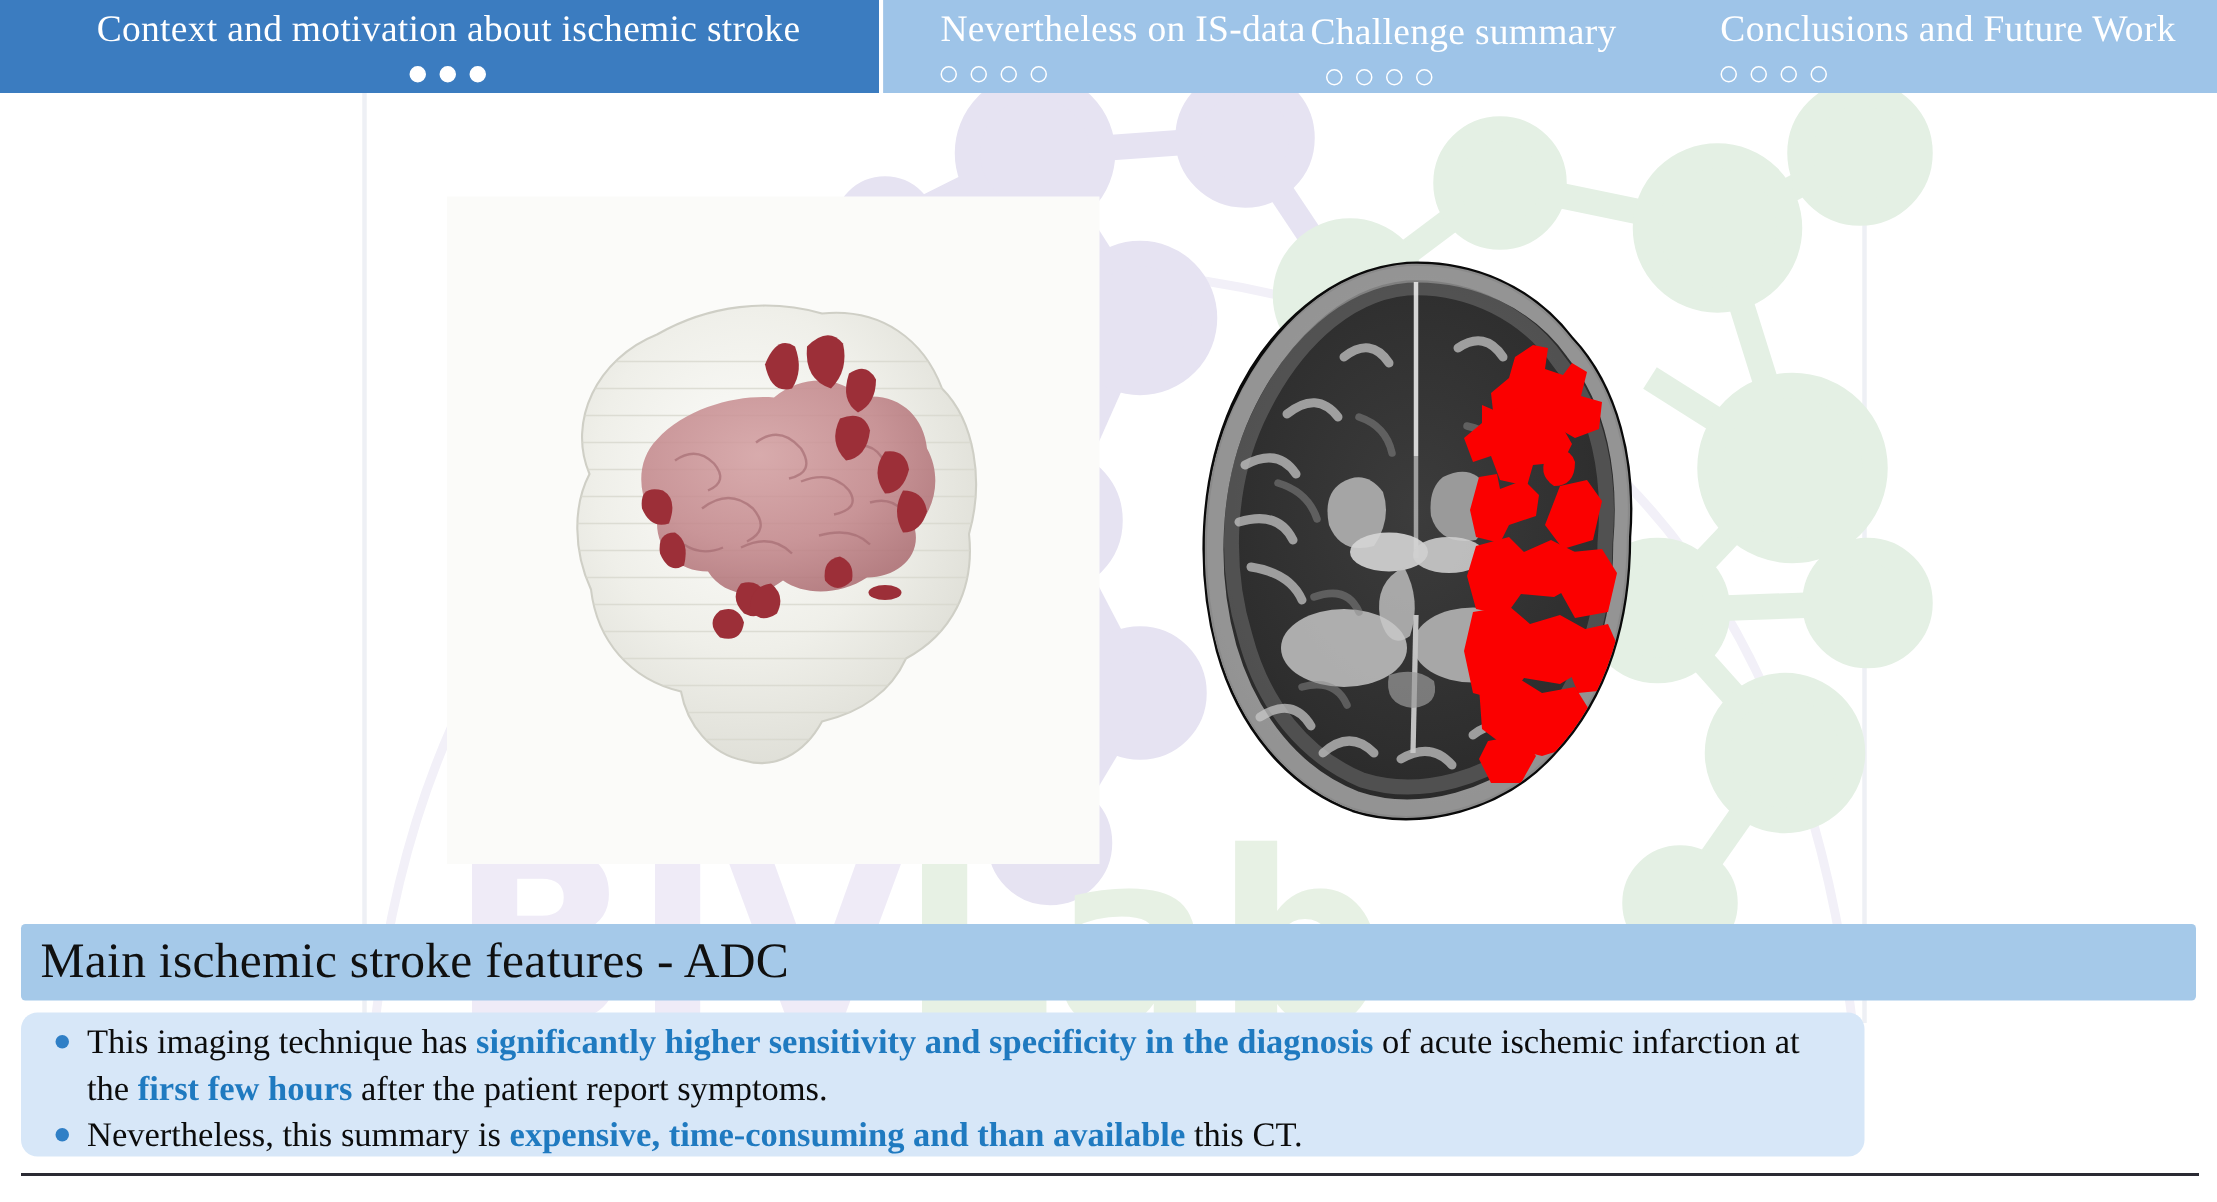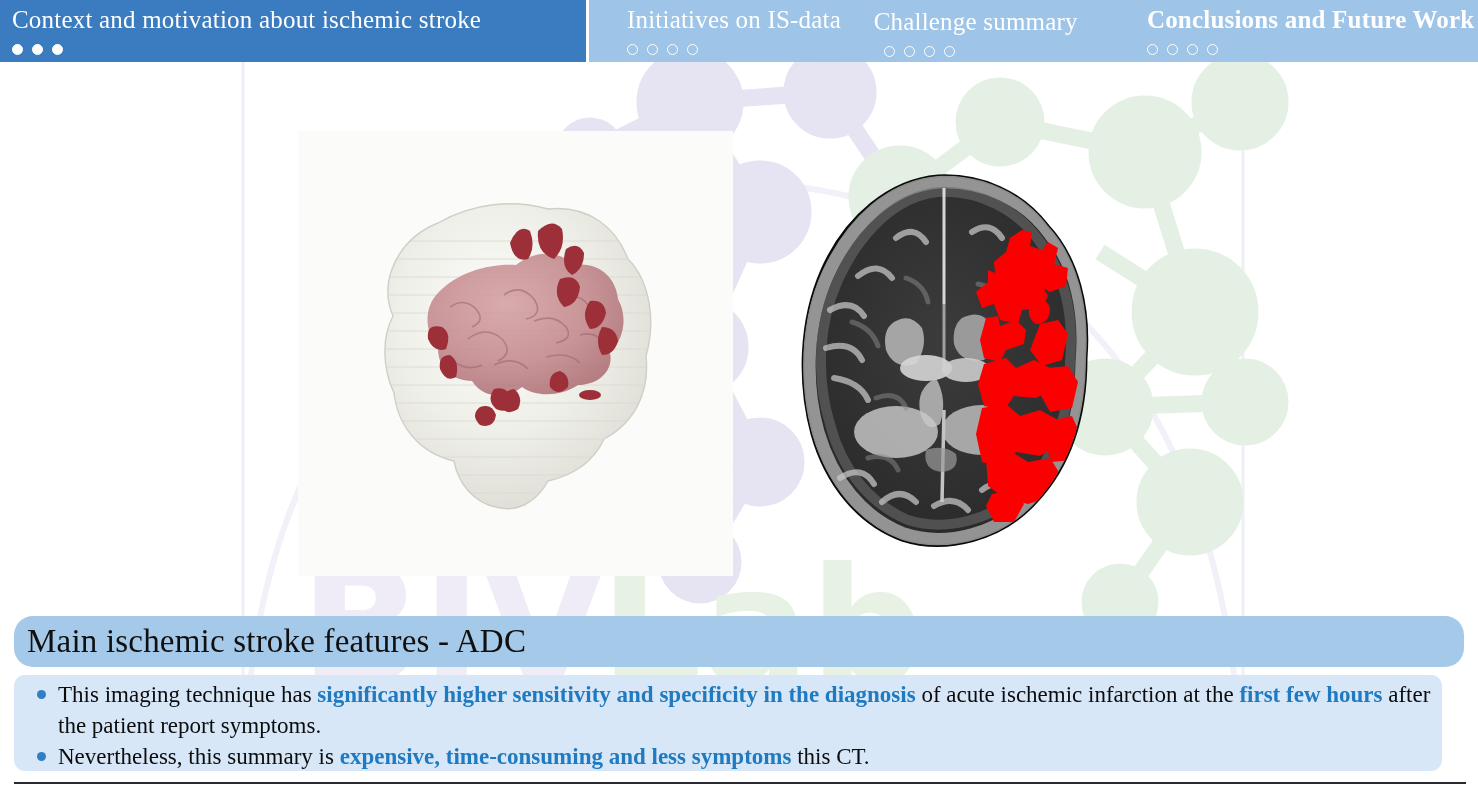--- a/index.html
+++ b/index.html
@@ -74,27 +74,27 @@
   .nav-dot {
     width: 11px;
     height: 11px;
     border-radius: 50%;
     box-sizing: border-box;
   }
   .nav-dot.filled { background: #ffffff; border: 1px solid #ffffff; }
   .nav-dot.hollow { background: transparent; border: 1.4px solid #ffffff; }
 
   
-  #tab-0 { width: 620px; padding-left: 12px; }
+  #tab-0 { width: 620px; padding-left: 12px; align-items: center; }
   #tab-1 { width: 298px; padding-left: 38px; }
   #tab-2 { width: 288px; padding-left: 0px; justify-content: flex-end; }
   #tab-3 { width: 349px; padding-left: 0px; }
   #tab-2 .nav-label { padding-left: 0px; }
   #tab-2 .nav-dots  { padding-left: 10px; }
-  #tab-3 .nav-label { padding-left: 0px; font-weight: bold; }
+  #tab-3 .nav-label { padding-left: 0px; }
   #tab-3 .nav-dots  { padding-left: 0px; }
 
   
   #figures {
     position: absolute;
     left: 0; top: 62px;
     width: 1478px; height: 555px;
   }
   #fig-3d {
     position: absolute;
@@ -109,37 +109,37 @@
   }
   .fig-svg { display: block; width: 100%; height: 100%; }
 
   
   #title-bar {
     position: absolute;
     left: 14px; top: 616px;
     width: 1450px;
     height: 51px;
     background: #a5c9e9;
-    border-radius: 19px;
+    border-radius: 3px;
     display: flex;
     align-items: center;
   }
   #title-text {
     font-size: 33px;
     color: #101010;
     padding-left: 13px;
     letter-spacing: 0.2px;
     white-space: nowrap;
   }
 
   
   #body-panel {
     position: absolute;
     left: 14px; top: 675px;
-    width: 1428px;
+    width: 1229px;
     height: 96px;
     background: #d7e7f8;
     border-radius: 11px;
     box-sizing: border-box;
     padding: 4px 10px 4px 18px;
   }
   .bullet-row {
     display: flex;
     align-items: flex-start;
     font-size: 23px;
@@ -239,21 +239,21 @@
     <div class="nav-tab active" id="tab-0">
       <div class="nav-label">Context and motivation about ischemic stroke</div>
       <div class="nav-dots">
         <span class="nav-dot filled"></span>
         <span class="nav-dot filled"></span>
         <span class="nav-dot filled"></span>
       </div>
     </div>
 
     <div class="nav-tab" id="tab-1">
-      <div class="nav-label">Initiatives on IS-data</div>
+      <div class="nav-label">Nevertheless on IS-data</div>
       <div class="nav-dots">
         <span class="nav-dot hollow"></span>
         <span class="nav-dot hollow"></span>
         <span class="nav-dot hollow"></span>
         <span class="nav-dot hollow"></span>
       </div>
     </div>
 
     <div class="nav-tab" id="tab-2">
       <div class="nav-label">Challenge summary</div>
@@ -493,20 +493,20 @@
 
   <div id="body-panel">
 
     <div class="bullet-row">
       <span class="bullet-dot"></span>
       <span class="bullet-text"><span>This imaging technique has </span><span class="hl">significantly higher sensitivity and specificity in the diagnosis</span><span> of acute ischemic infarction at the </span><span class="hl">first few hours</span><span> after the patient report symptoms.</span></span>
     </div>
 
     <div class="bullet-row">
       <span class="bullet-dot"></span>
-      <span class="bullet-text"><span>Nevertheless, this summary is </span><span class="hl">expensive, time-consuming and less symptoms</span><span> this CT.</span></span>
+      <span class="bullet-text"><span>Nevertheless, this summary is </span><span class="hl">expensive, time-consuming and than available</span><span> this CT.</span></span>
     </div>
   </div>
 
   <div id="footer-rule"></div>
   <div id="csdn-watermark">CSDN @liyihao76</div>
 
 </div>
 
 </body></html>

